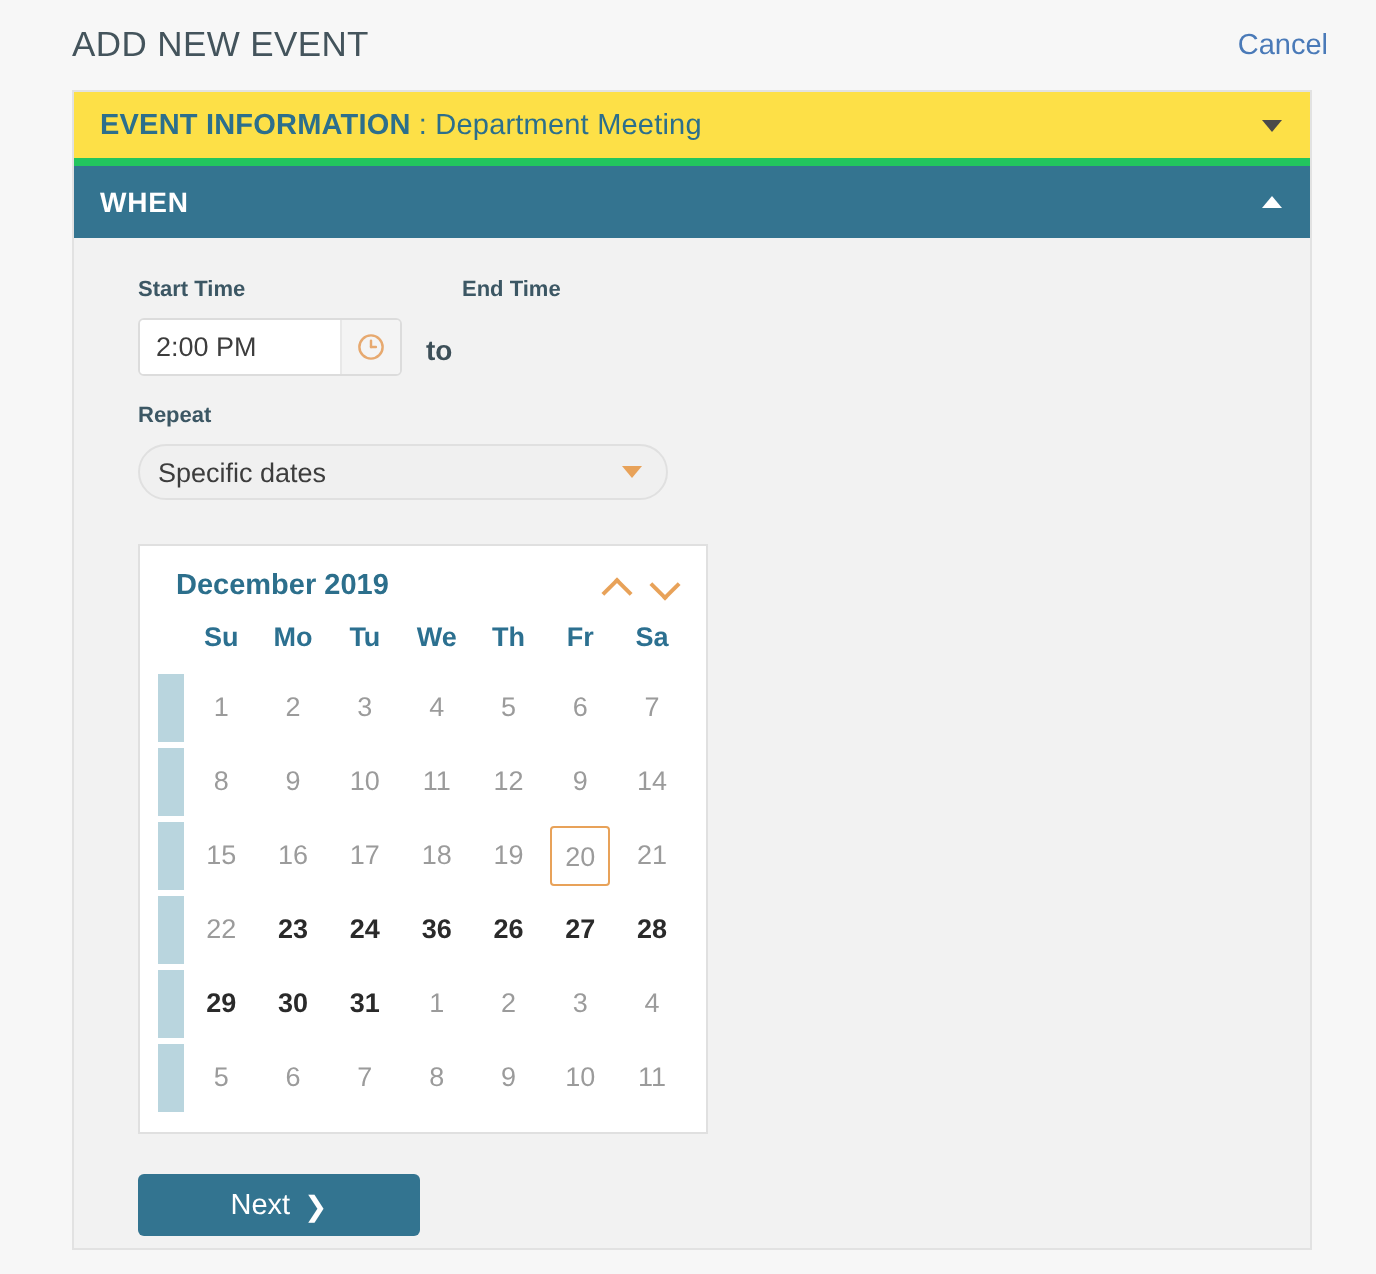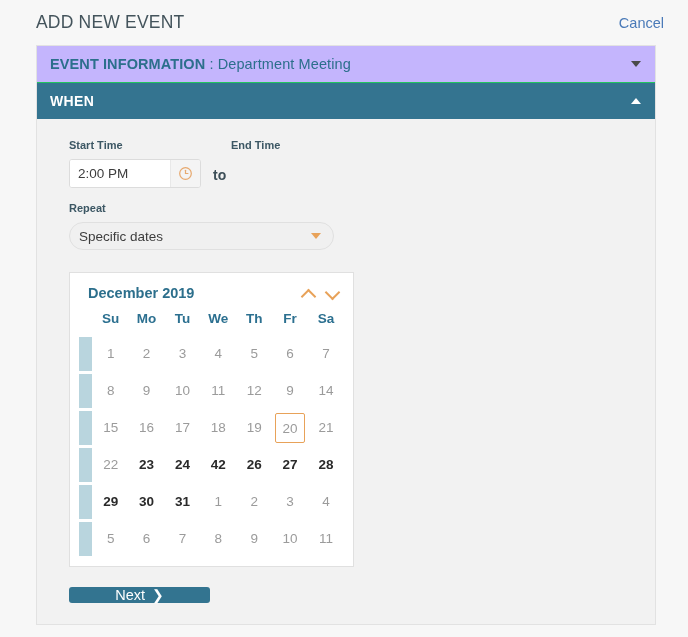--- a/index.html
+++ b/index.html
@@ -57,22 +57,22 @@
     box-sizing: border-box;
     width: 100%;
     height: 37px;
     display: flex;
     align-items: center;
     justify-content: space-between;
     padding: 0 14px 0 13px;
     cursor: pointer;
   }
   .section-bar.collapsed {
-    background: #c4b5fd;
-    border-bottom: 1px solid #22c55e;
+    background: #fde047;
+    border-bottom: 4px solid #22c55e;
   }
   .section-bar.expanded {
     background: #347490;
     height: 36px;
   }
   .sec-label {
     font-size: 14.5px;
     letter-spacing: 0.1px;
   }
   .sec-label.info {
@@ -278,21 +278,21 @@
     display: block;
     width: 13px;
     height: 34px;
     background: #b9d5de;
   }
 
   
   .next-btn {
     margin-top: 20px;
     width: 141px;
-    height: 16px;
+    height: 31px;
     background: #337490;
     border: none;
     border-radius: 3px;
     color: #fff;
     font-family: "Liberation Sans", sans-serif;
     font-size: 14.5px;
     cursor: pointer;
     display: flex;
     align-items: center;
     justify-content: center;
@@ -465,21 +465,21 @@
               <td class="day">
                 <span class="cell">22</span>
               </td>
               <td class="day active">
                 <span class="cell">23</span>
               </td>
               <td class="day active">
                 <span class="cell">24</span>
               </td>
               <td class="day active">
-                <span class="cell">42</span>
+                <span class="cell">36</span>
               </td>
               <td class="day active">
                 <span class="cell">26</span>
               </td>
               <td class="day active">
                 <span class="cell">27</span>
               </td>
               <td class="day active">
                 <span class="cell">28</span>
               </td>

